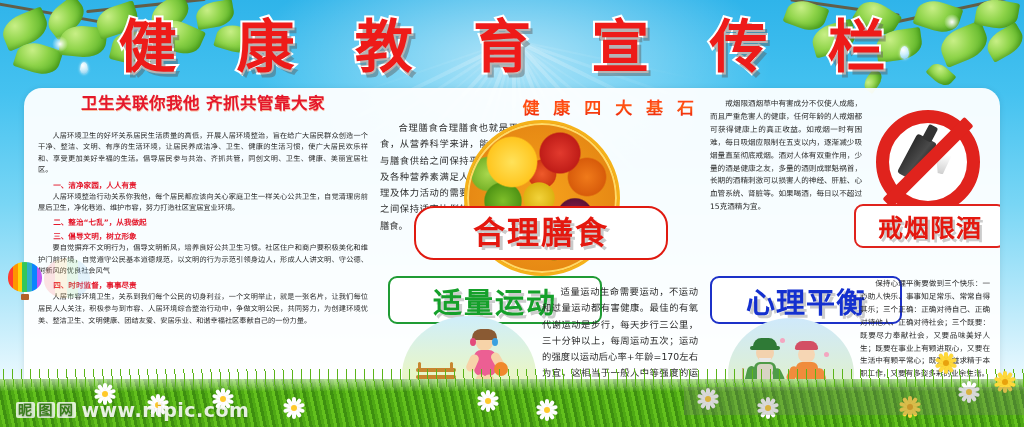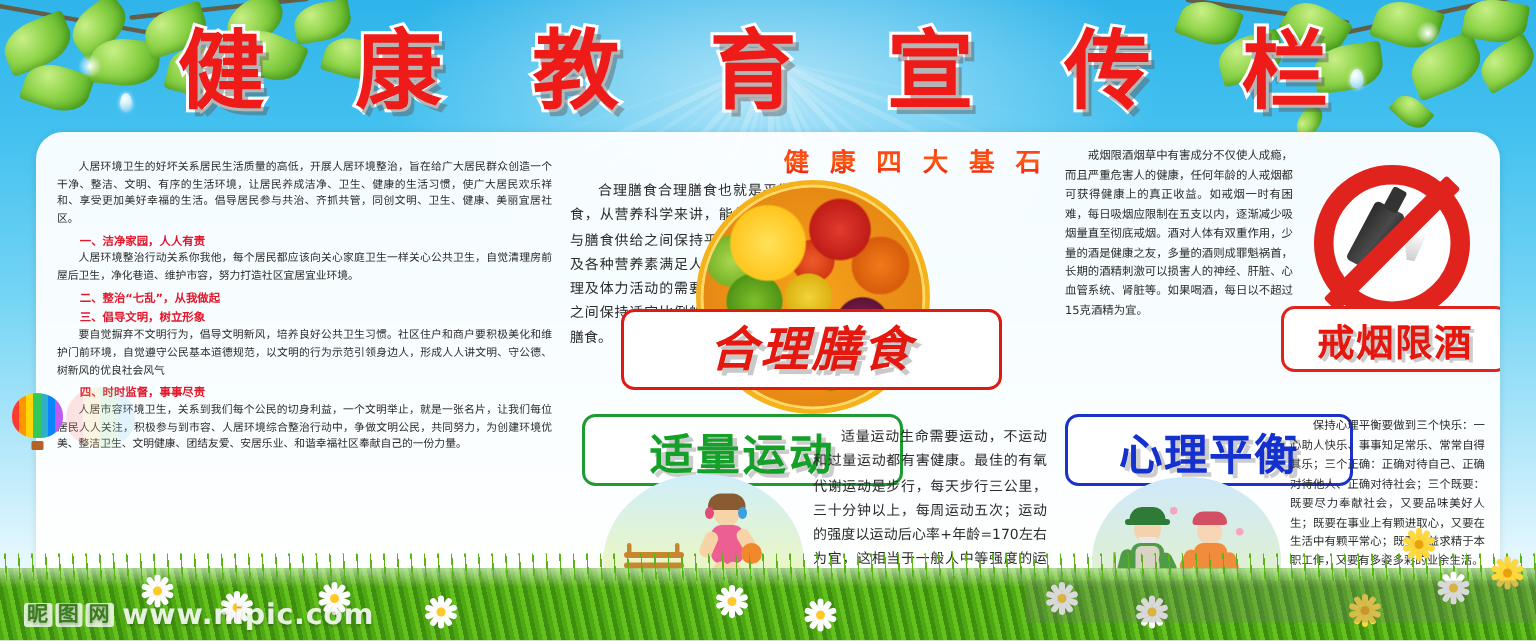--- a/index.html
+++ b/index.html
@@ -86,22 +86,22 @@
       radial-gradient(circle at 58% 80%,#5a8f20 0%,#3c6b12 11%,rgba(0,0,0,0) 12%),
       radial-gradient(circle at 86% 72%,#c9202e 0%,#8b1320 10%,rgba(0,0,0,0) 11%),
       radial-gradient(circle at 14% 34%,#a9d84e 0%,#79b42a 10%,rgba(0,0,0,0) 11%),
       radial-gradient(circle at 50% 34%,#ef5a2b 0%,#cf3a12 11%,rgba(0,0,0,0) 12%),
       radial-gradient(circle at 50% 50%,#f6a21c 0%,#e07e10 100%);
     border:3px solid #f5b21a;
     box-shadow:0 0 0 2px #ffd966 inset;
   }
   .badge{
     position:absolute;display:flex;align-items:center;justify-content:center;
-    background:#ffffff;border-radius:9px;white-space:nowrap;
-    font-weight:bold;line-height:1;font-style:italic;
+    background:#ffffff;border-radius:20px;white-space:nowrap;
+    font-weight:bold;line-height:1;
   }
   #badge-diet{
     left:34px;top:118px;width:250px;height:50px;
     border:2.5px solid #e01a10;
     font-size:32px;letter-spacing:2px;color:#e4180f;
     -webkit-text-stroke:3.5px #ffffff;paint-order:stroke fill;
     text-shadow:3px 3px 0 rgba(120,120,120,.40);
   }
   #badge-sport{
     position:absolute;left:8px;top:188px;width:210px;height:44px;
@@ -289,20 +289,21 @@
     <div class="env"></div>
   </div>
   <div id="balloon">
     <div class="env"></div>
       <div class="basket"></div>
   </div>
 
   <div id="panel">
 
     <div class="col" id="col-left">
+      <div class="sec-title-red" style="margin-top:8px;">卫生关联你我他  齐抓共管靠大家</div>
 
       <p class="body-text" style="margin-top:17px;">人居环境卫生的好坏关系居民生活质量的高低，开展人居环境整治，旨在给广大居民群众创造一个干净、整洁、文明、有序的生活环境，让居民养成洁净、卫生、健康的生活习惯，使广大居民欢乐祥和、享受更加美好幸福的生活。倡导居民参与共治、齐抓共管，同创文明、卫生、健康、美丽宜居社区。</p>
 
       <div class="sub-head">一、洁净家园，人人有责</div>
       <p class="body-text">人居环境整治行动关系你我他，每个居民都应该向关心家庭卫生一样关心公共卫生，自觉清理房前屋后卫生，净化巷道、维护市容，努力打造社区宜居宜业环境。</p>
 
       <div class="sub-head">二、整治“七乱”，从我做起</div>
 
       <div class="sub-head">三、倡导文明，树立形象</div>
       <p class="body-text">要自觉摒弃不文明行为，倡导文明新风，培养良好公共卫生习惯。社区住户和商户要积极美化和维护门前环境，自觉遵守公民基本道德规范，以文明的行为示范引领身边人，形成人人讲文明、守公德、树新风的优良社会风气</p>

